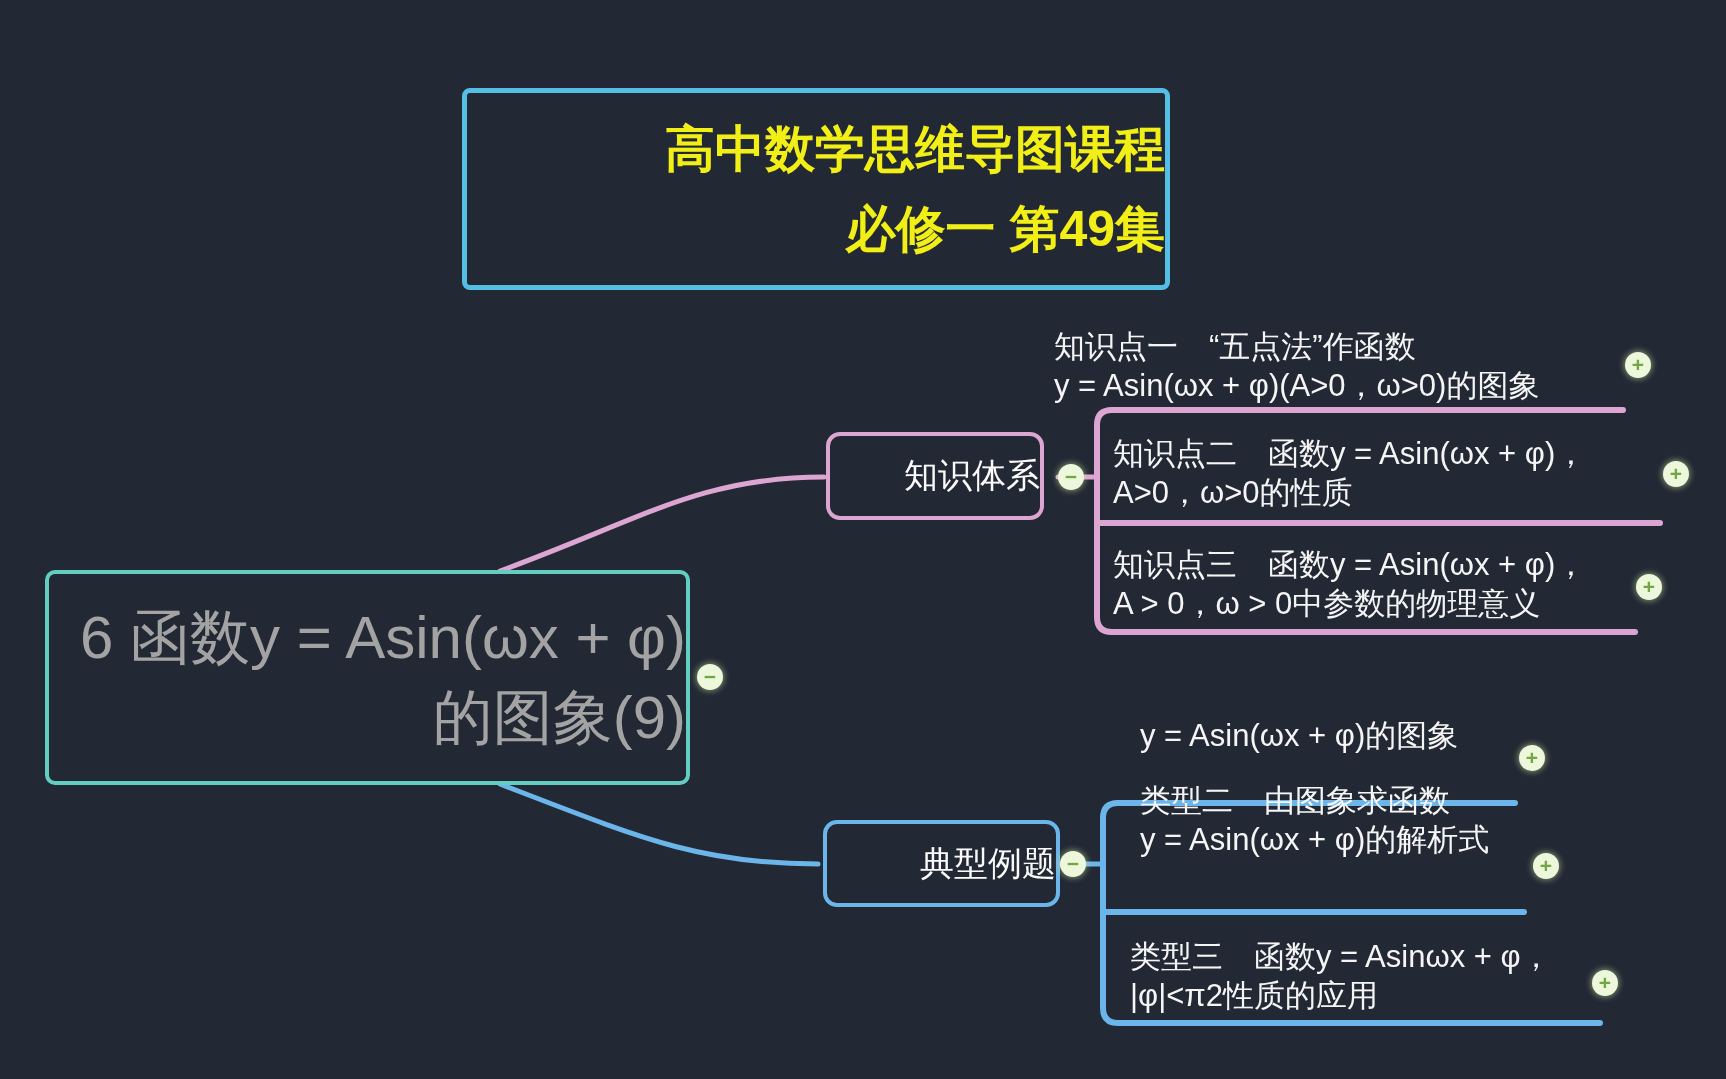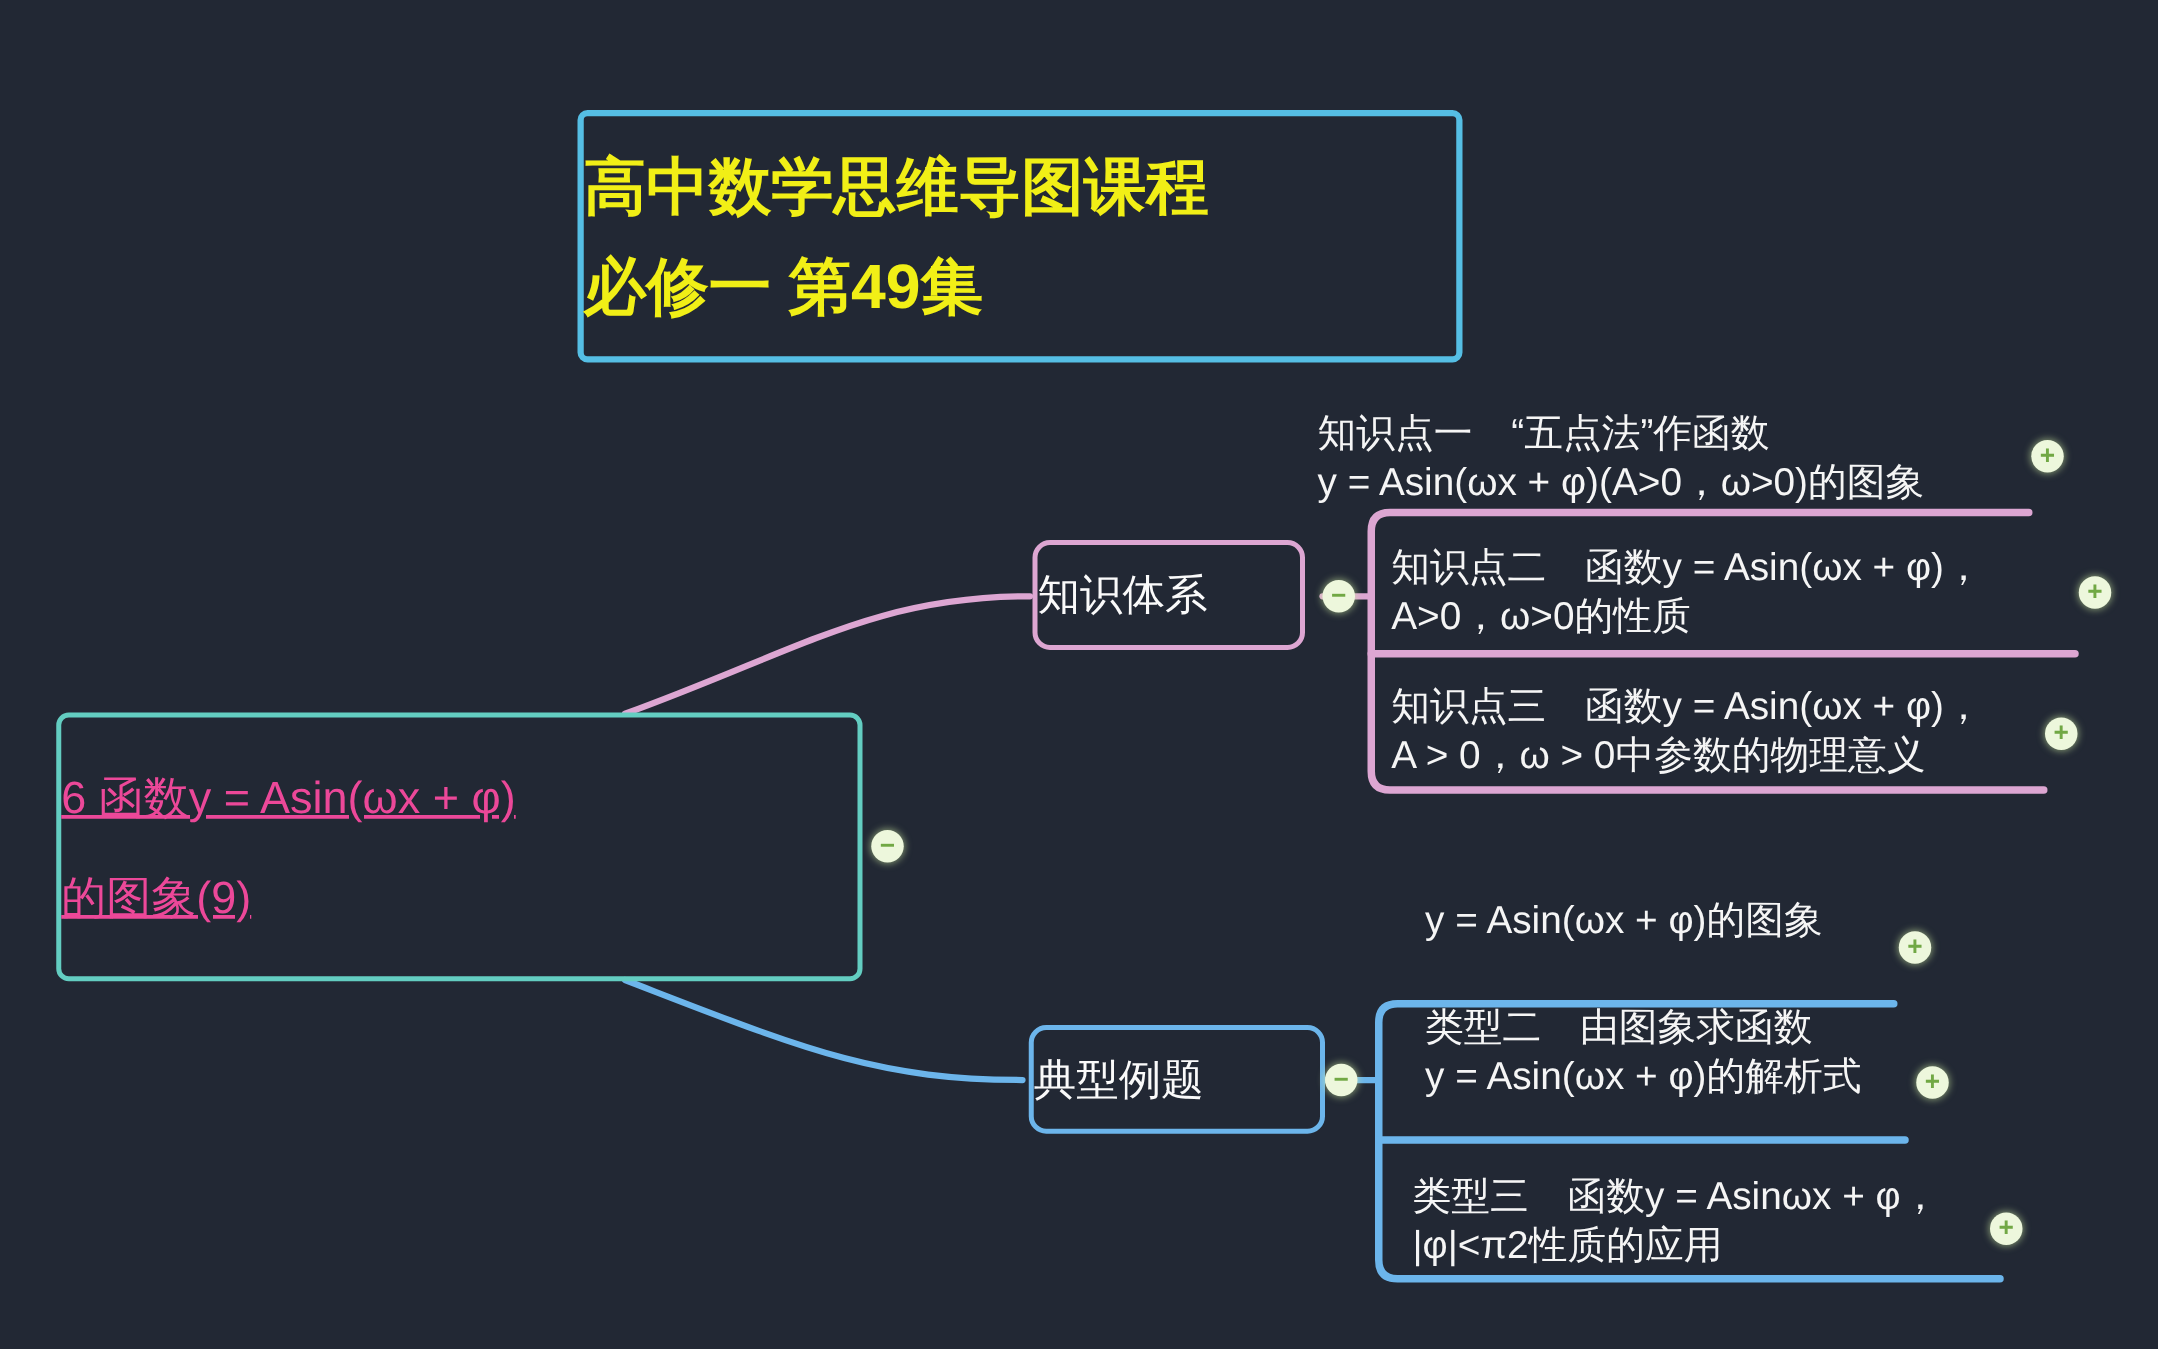--- a/index.html
+++ b/index.html
@@ -5,26 +5,26 @@
   html,body{margin:0;padding:0;background:#222834;}
   .canvas{
     position:relative;width:1726px;height:1079px;overflow:hidden;
     background:#222834;
     font-family:"Liberation Sans","DejaVu Sans",sans-serif;
     color:#f5f5f5;
   }
   svg.links{position:absolute;left:0;top:0;}
 
   
-  .node{position:absolute;display:flex;flex-direction:column;align-items:flex-start;justify-content:center;
+  .node{position:absolute;display:flex;flex-direction:column;align-items:flex-end;justify-content:center;
         box-sizing:border-box;border-radius:12px;text-align:center;}
   .title-box{left:462px;top:88px;width:708px;height:202px;border:5px solid #55bee4;border-radius:8px;}
   .title-box .tl{font-size:50px;line-height:80px;font-weight:bold;color:#f1ef16;white-space:nowrap;}
   .root-box{left:45px;top:570px;width:645px;height:215px;border:4px solid #63cdc1;border-radius:10px;}
-  .root-box .rl{font-size:36px;line-height:80px;color:#ec4899;white-space:nowrap;text-decoration:underline;}
+  .root-box .rl{font-size:60px;line-height:80px;color:#a3a3a3;white-space:nowrap;}
   .branch-box{width:218px;height:88px;border-radius:14px;font-size:34px;color:#fafafa;}
   .branch-knowledge{left:826px;top:432px;border:4px solid #dda6d2;}
   .branch-examples{left:823px;top:820px;width:237px;height:87px;border:4px solid #6cb5eb;}
 
   
   .sub{position:absolute;font-size:31px;line-height:39px;white-space:nowrap;color:#f5f5f5;}
 
   
   .icon{position:absolute;width:26px;height:26px;border-radius:50%;
         background:#edf7dc;color:#71a844;font-weight:bold;font-size:21px;line-height:25px;
@@ -76,21 +76,21 @@
     <div>A&gt;0，ω&gt;0的性质</div>
   </div>
   <div class="sub" style="left:1113px;top:545px">
     <div>知识点三　函数y = Asin(ωx + φ)，</div>
     <div>A &gt; 0，ω &gt; 0中参数的物理意义</div>
   </div>
 
   <div class="sub" style="left:1140px;top:716px">
     <div>y = Asin(ωx + φ)的图象</div>
   </div>
-  <div class="sub" style="left:1140px;top:802px">
+  <div class="sub" style="left:1140px;top:781px">
     <div>类型二　由图象求函数</div>
     <div>y = Asin(ωx + φ)的解析式</div>
   </div>
   <div class="sub" style="left:1130px;top:937px">
     <div>类型三　函数y = Asinωx + φ，</div>
     <div>|φ|&lt;π2性质的应用</div>
   </div>
 
   <div class="icon" style="left:697px;top:664px">−</div>
   <div class="icon" style="left:1058px;top:464px">−</div>

